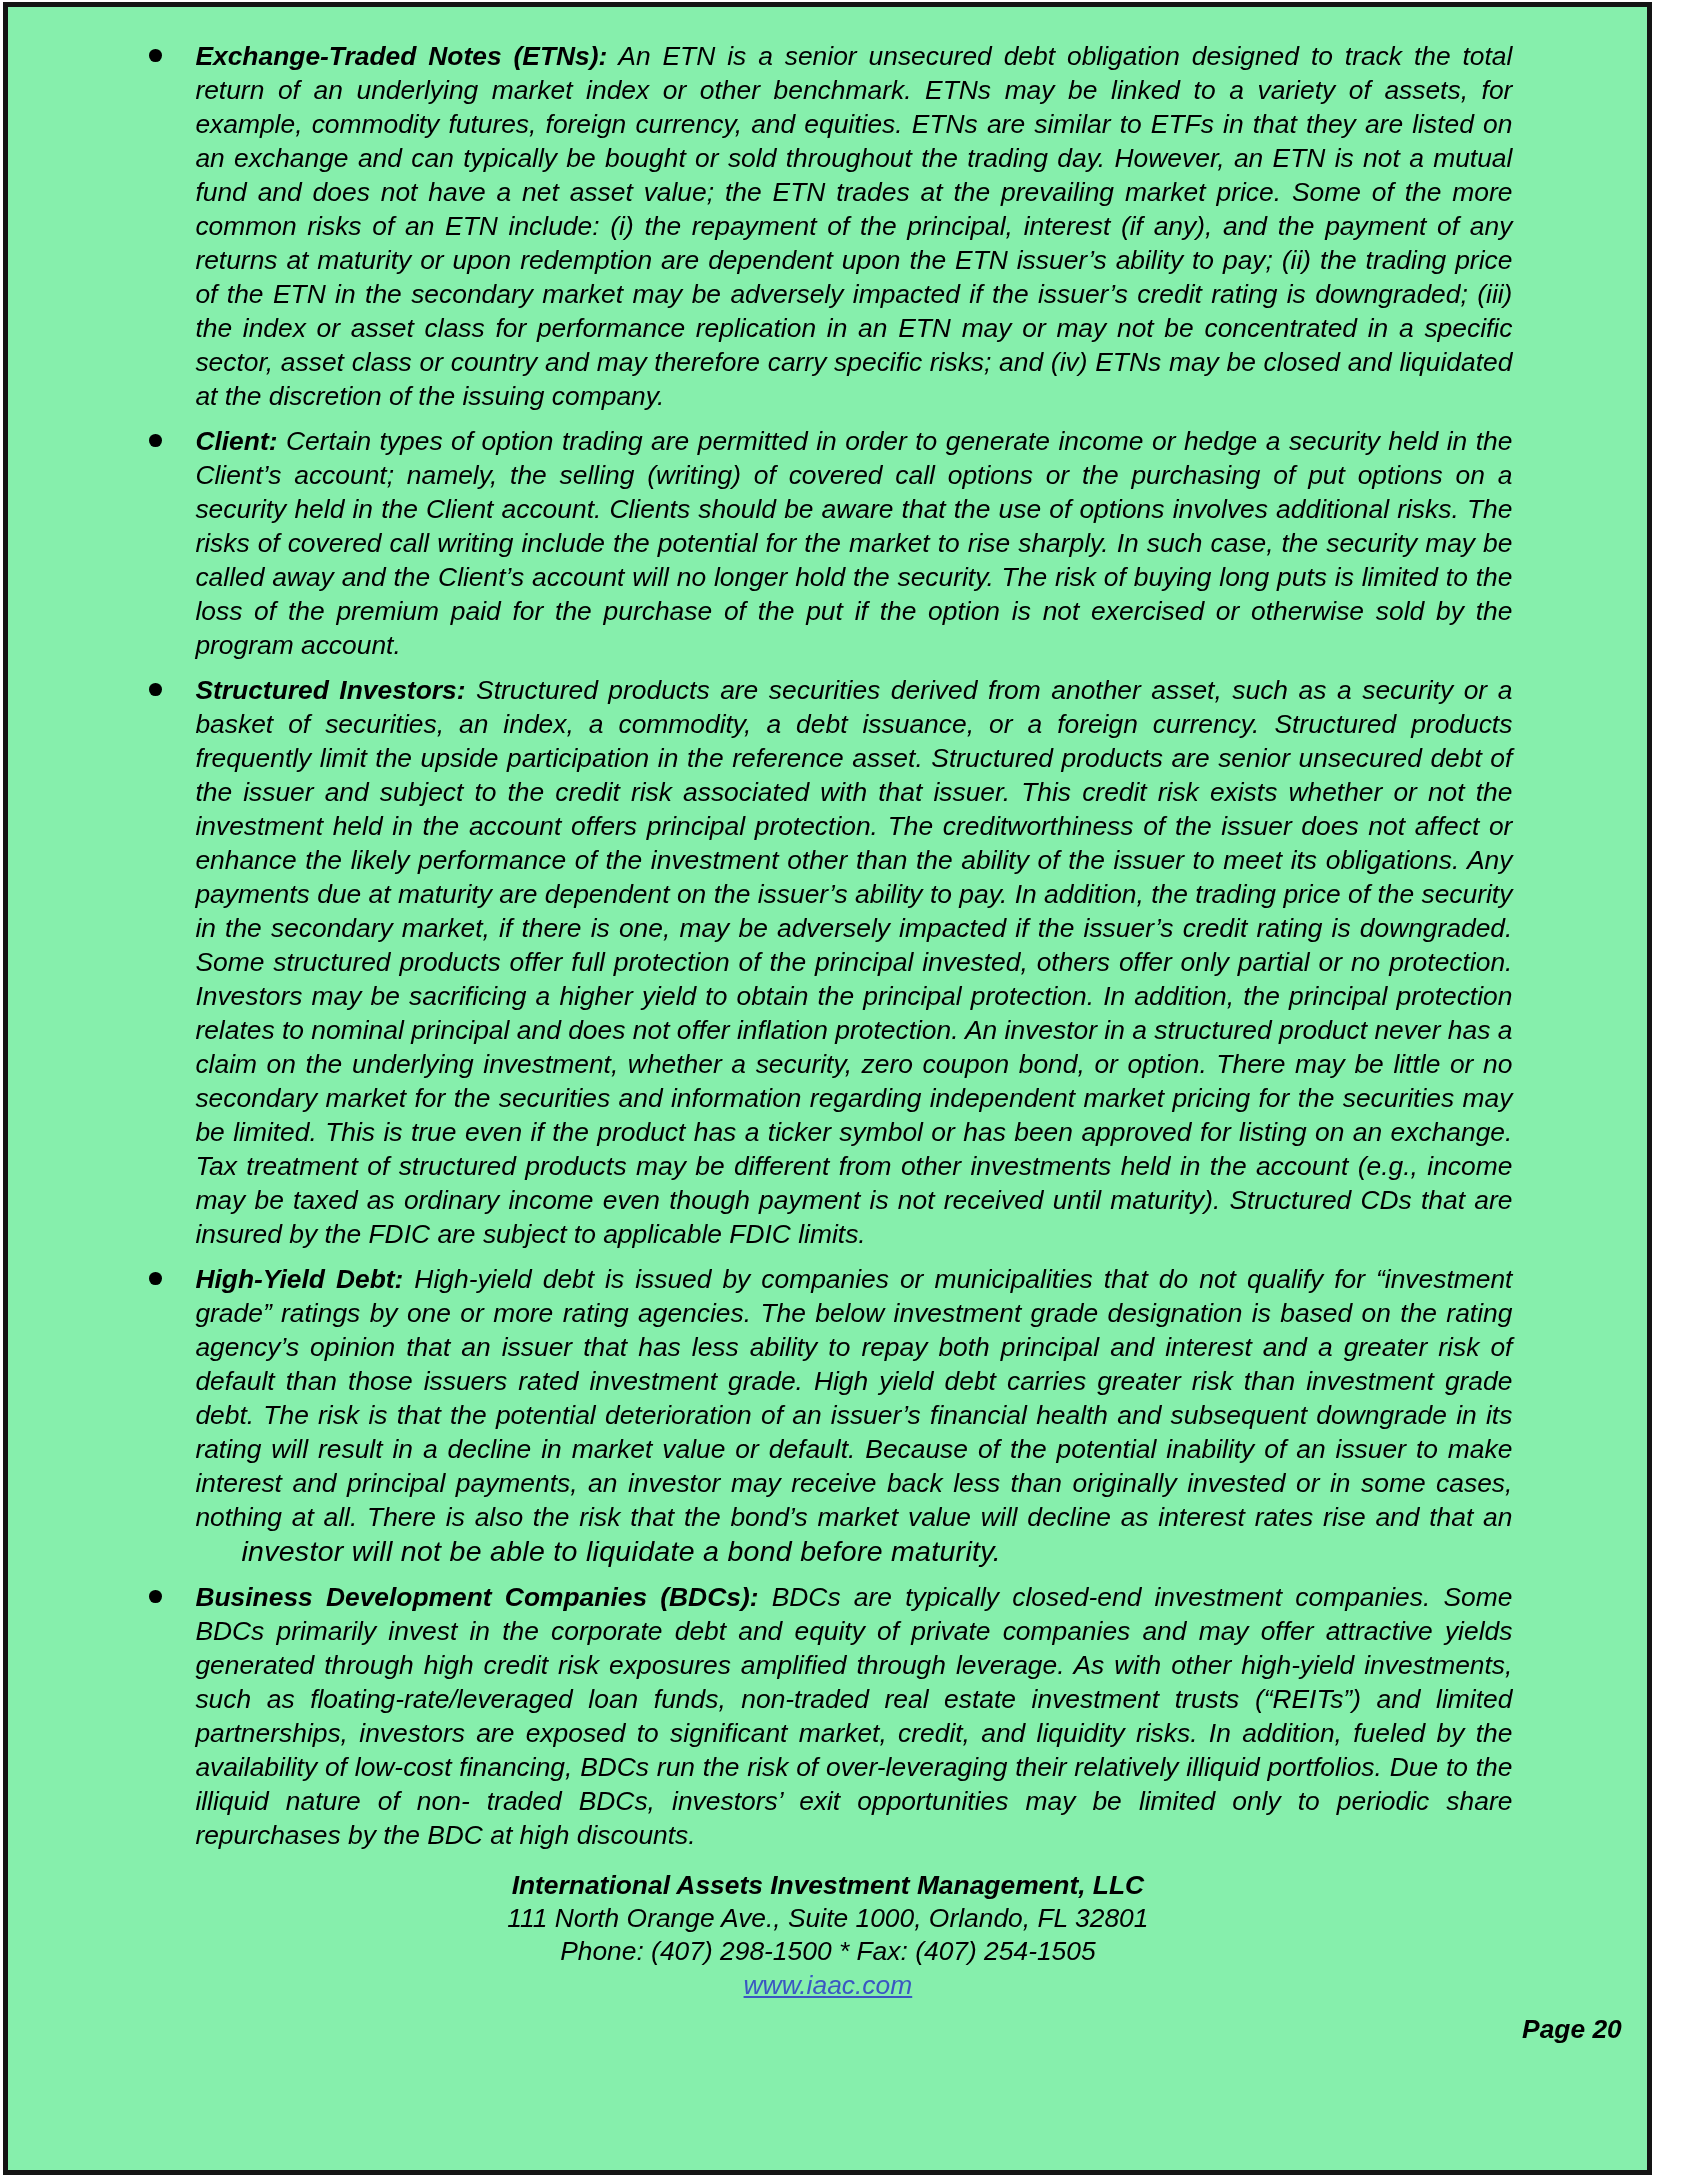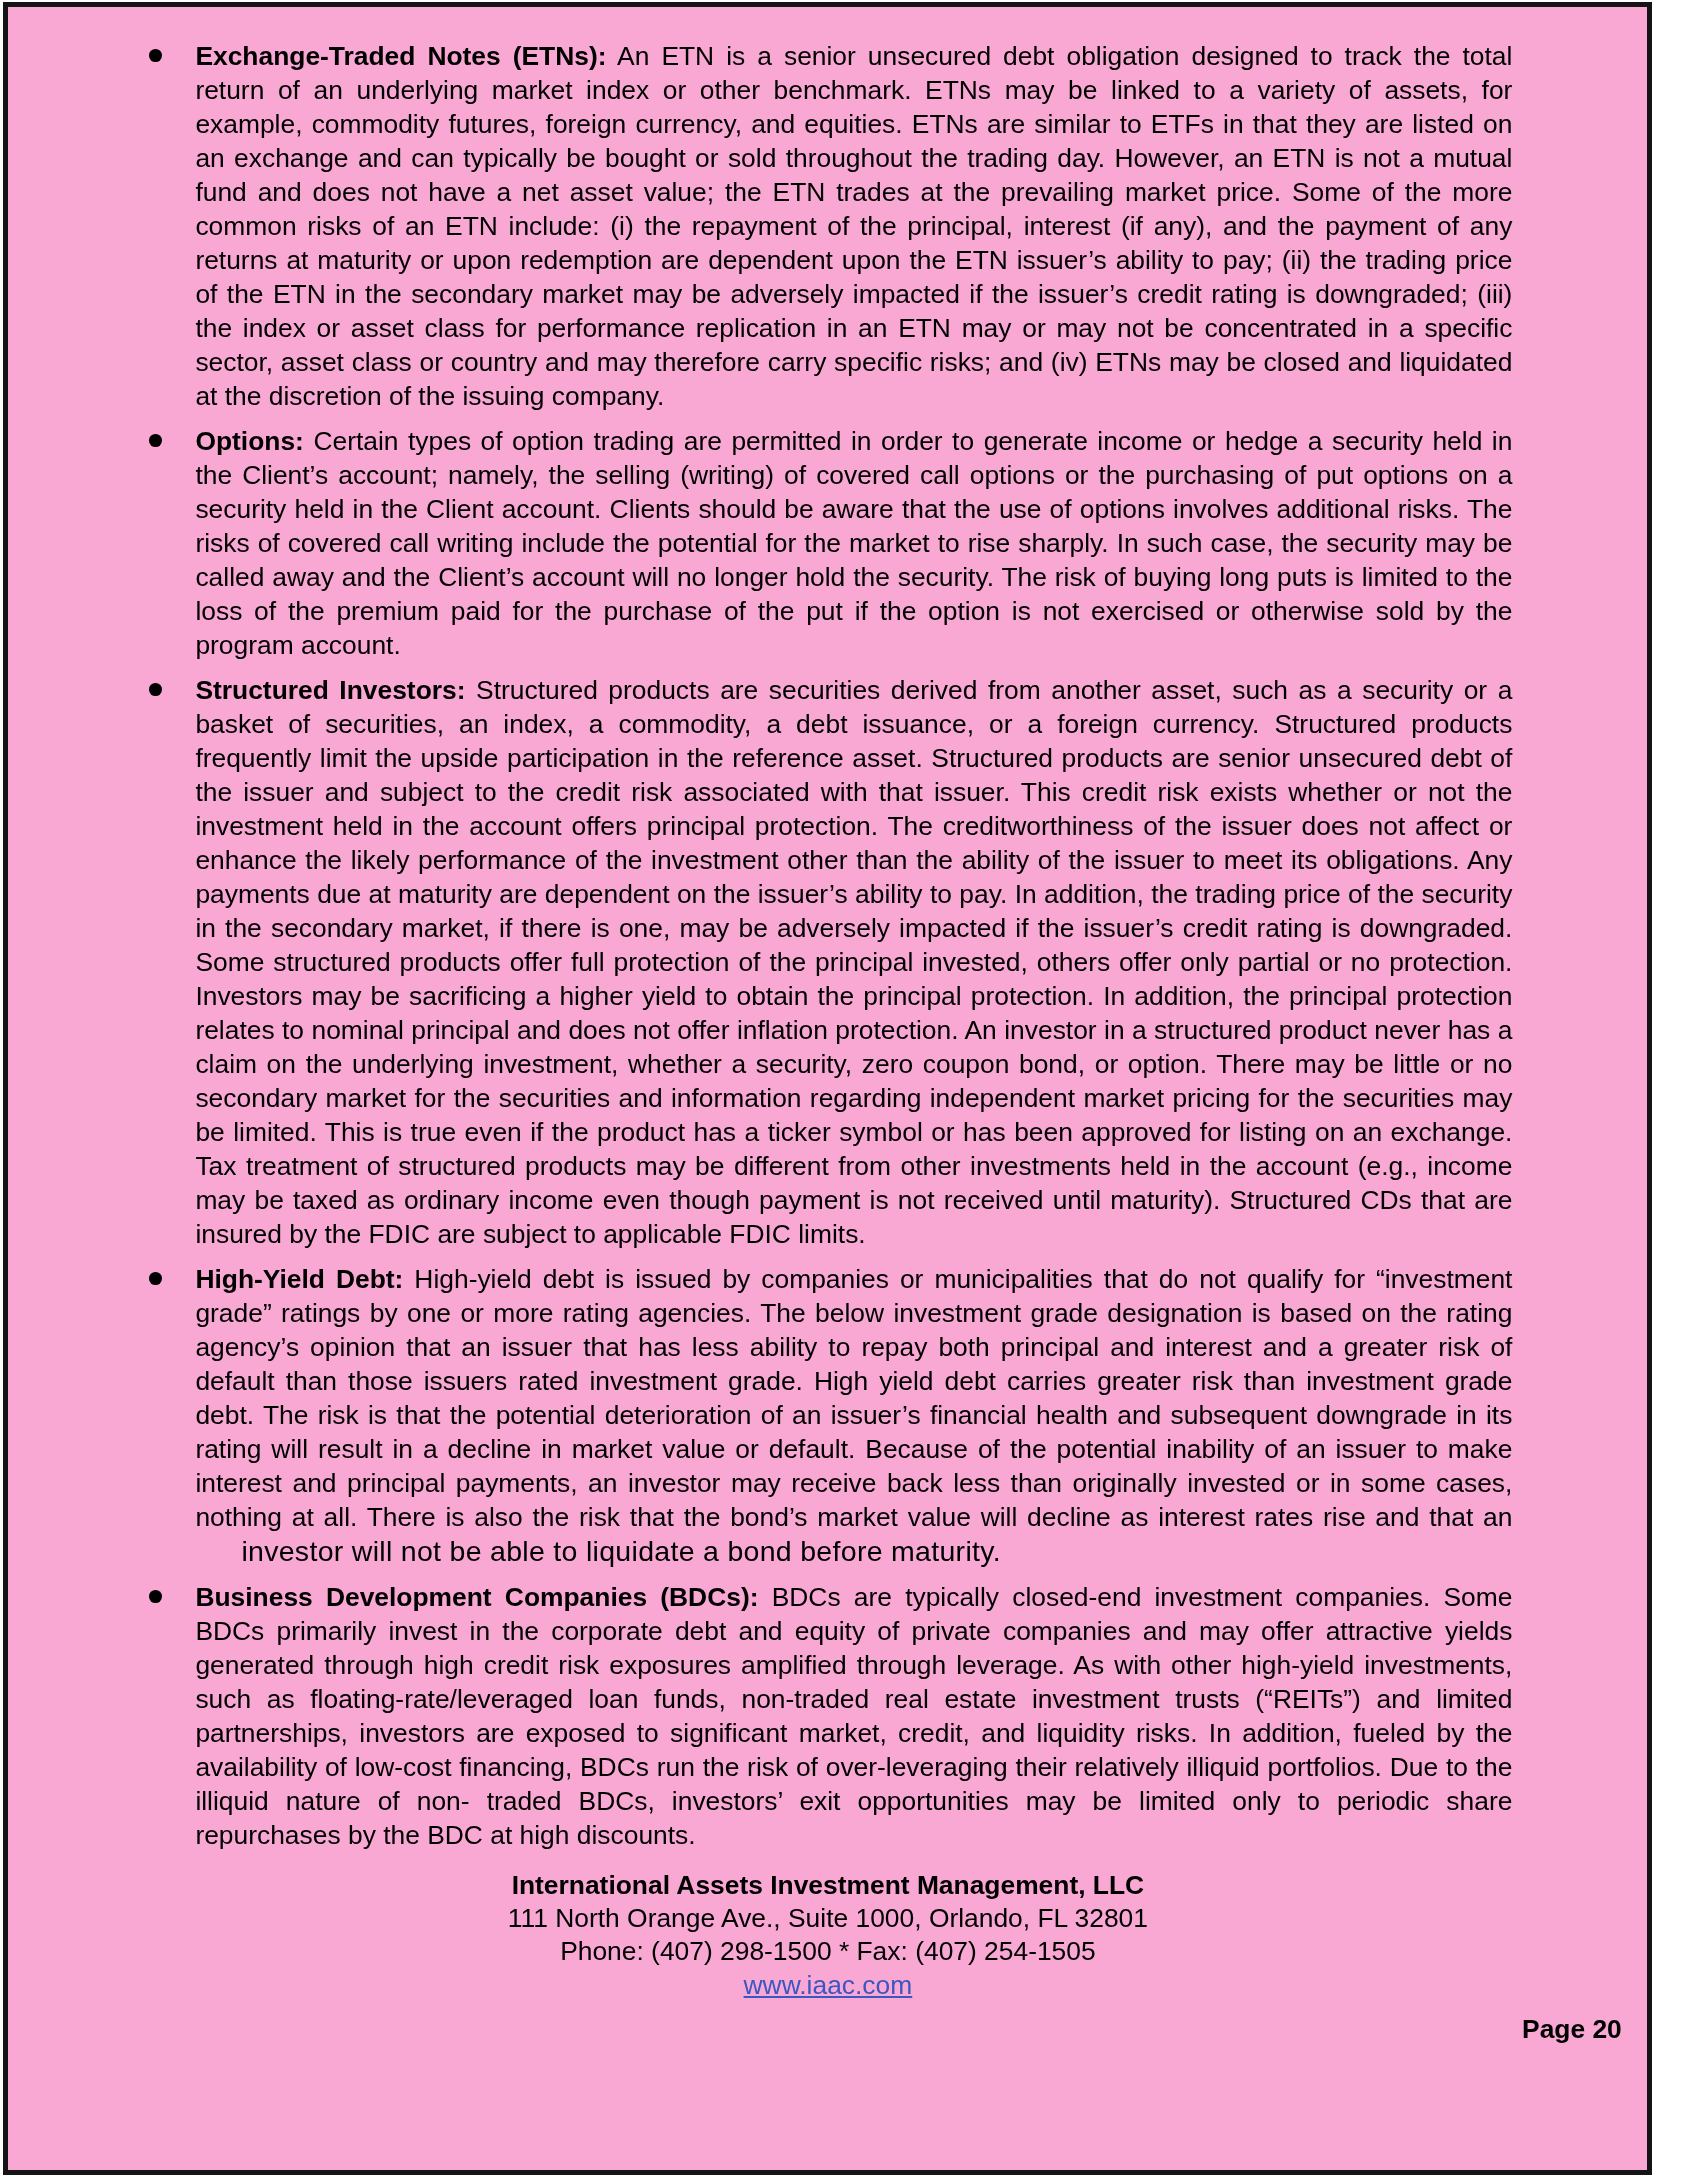--- a/index.html
+++ b/index.html
@@ -8,21 +8,22 @@
     background:#ffffff;
     font-family:"Liberation Sans","DejaVu Sans",sans-serif;
     color:#000000;
     position:relative;
   }
   .page {
     position:absolute; left:3.4px; top:1.7px;
     width:1649px; height:2173px;
     border:5.1px solid #141414;
     box-sizing:border-box;
-    background:#f9a8d4;
+    background:#86efac;
+    font-style:italic;
   }
   .content { padding:32px 135px 0 187px; }
   ul.bullets { margin:0; padding:0; }
   ul.bullets li {
     position:relative;
     list-style:none;
     text-align:justify;
     font-size:26.4px;
     line-height:34px;
     margin-bottom:11px;
@@ -65,21 +66,21 @@
     <ul class="bullets">
 
       <li>
         <span class="bullet-dot"></span>
         <span class="bt">Exchange-Traded Notes (ETNs):</span>
         <span class="tx">An ETN is a senior unsecured debt obligation designed to track the total return of an underlying market index or other benchmark. ETNs may be linked to a variety of assets, for example, commodity futures, foreign currency, and equities. ETNs are similar to ETFs in that they are listed on an exchange and can typically be bought or sold throughout the trading day. However, an ETN is not a mutual fund and does not have a net asset value; the ETN trades at the prevailing market price. Some of the more common risks of an ETN include: (i) the repayment of the principal, interest (if any), and the payment of any returns at maturity or upon redemption are dependent upon the ETN issuer’s ability to pay; (ii) the trading price of the ETN in the secondary market may be adversely impacted if the issuer’s credit rating is downgraded; (iii) the index or asset class for performance replication in an ETN may or may not be concentrated in a specific sector, asset class or country and may therefore carry specific risks; and (iv) ETNs may be closed and liquidated at the discretion of the issuing company.</span>
       </li>
 
       <li>
         <span class="bullet-dot"></span>
-        <span class="bt">Options:</span>
+        <span class="bt">Client:</span>
         <span class="tx">Certain types of option trading are permitted in order to generate income or hedge a security held in the Client’s account; namely, the selling (writing) of covered call options or the purchasing of put options on a security held in the Client account. Clients should be aware that the use of options involves additional risks. The risks of covered call writing include the potential for the market to rise sharply. In such case, the security may be called away and the Client’s account will no longer hold the security. The risk of buying long puts is limited to the loss of the premium paid for the purchase of the put if the option is not exercised or otherwise sold by the program account.</span>
       </li>
 
       <li>
         <span class="bullet-dot"></span>
         <span class="bt">Structured Investors:</span>
         <span class="tx">Structured products are securities derived from another asset, such as a security or a basket of securities, an index, a commodity, a debt issuance, or a foreign currency. Structured products frequently limit the upside participation in the reference asset. Structured products are senior unsecured debt of the issuer and subject to the credit risk associated with that issuer. This credit risk exists whether or not the investment held in the account offers principal protection. The creditworthiness of the issuer does not affect or enhance the likely performance of the investment other than the ability of the issuer to meet its obligations. Any payments due at maturity are dependent on the issuer’s ability to pay. In addition, the trading price of the security in the secondary market, if there is one, may be adversely impacted if the issuer’s credit rating is downgraded. Some structured products offer full protection of the principal invested, others offer only partial or no protection. Investors may be sacrificing a higher yield to obtain the principal protection. In addition, the principal protection relates to nominal principal and does not offer inflation protection. An investor in a structured product never has a claim on the underlying investment, whether a security, zero coupon bond, or option. There may be little or no secondary market for the securities and information regarding independent market pricing for the securities may be limited. This is true even if the product has a ticker symbol or has been approved for listing on an exchange. Tax treatment of structured products may be different from other investments held in the account (e.g., income may be taxed as ordinary income even though payment is not received until maturity). Structured CDs that are insured by the FDIC are subject to applicable FDIC limits.</span>
       </li>
 
       <li>

